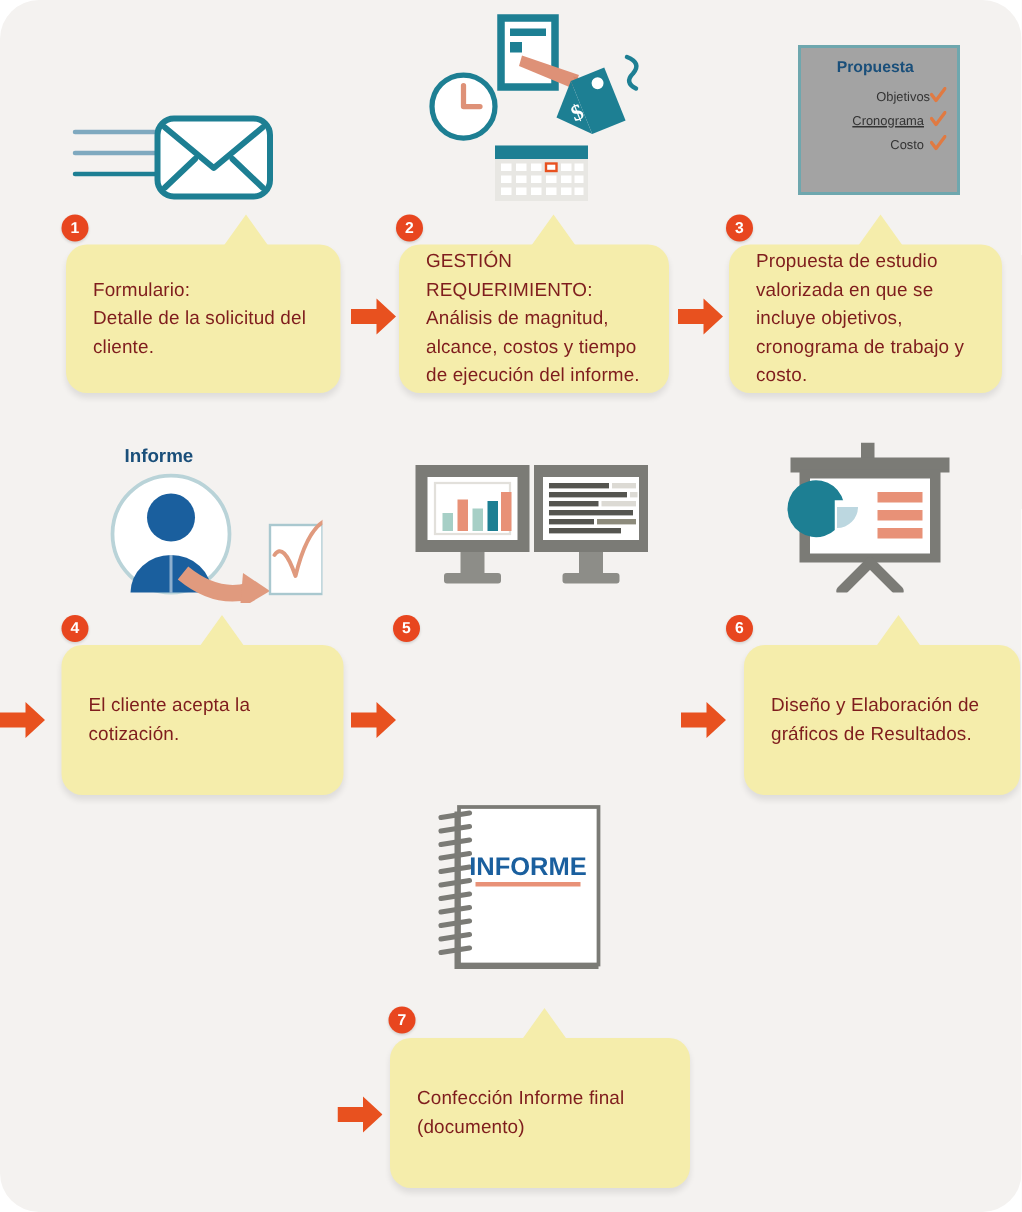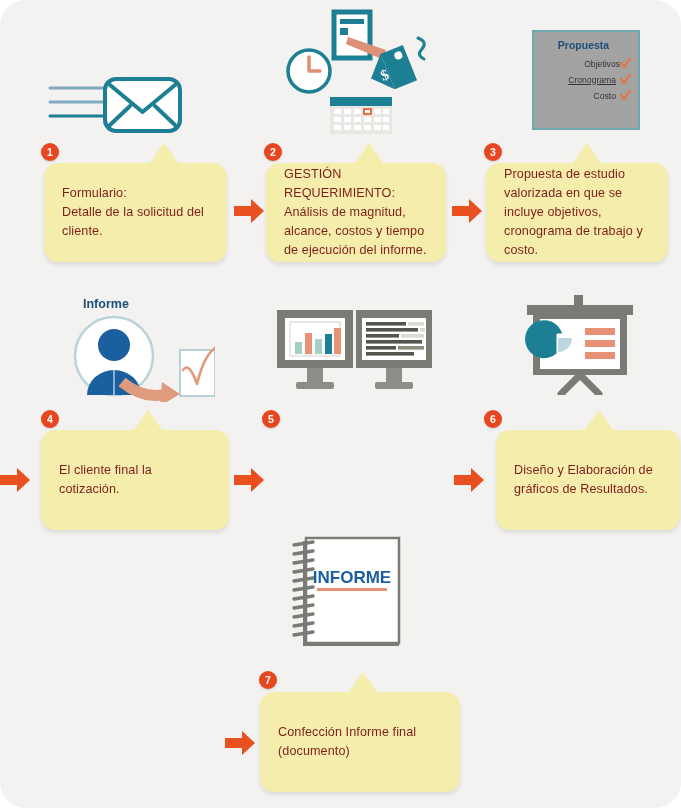--- a/index.html
+++ b/index.html
@@ -276,21 +276,21 @@
 
   <div class="arrow" style="left:0px; top:467px;">
     <svg width="30" height="26" viewBox="0 0 30 26">
         <path d="M0 8 L17 8 L17 1 L30 13 L17 25 L17 18 L0 18 Z" fill="#e8511f"></path>
       </svg>
   </div>
 
   <div class="badge" style="left:41px; top:410px;">4</div>
   <div class="bubble" style="left:41px; top:430px; width:188px; height:100px;">
     <div class="tail" style="left:92px;"></div>
-    <div class="txt">El cliente final la cotización.</div>
+    <div class="txt">El cliente acepta la cotización.</div>
   </div>
 
   <div class="arrow" style="left:234px; top:467px;">
     <svg width="30" height="26" viewBox="0 0 30 26">
         <path d="M0 8 L17 8 L17 1 L30 13 L17 25 L17 18 L0 18 Z" fill="#e8511f"></path>
       </svg>
   </div>
 
   <div class="badge" style="left:262px; top:410px;">5</div>
 

